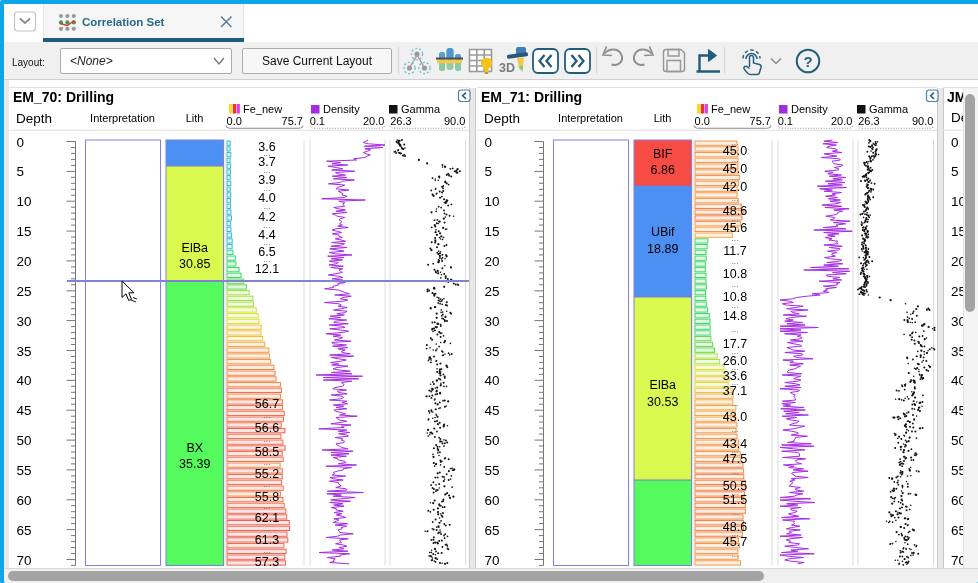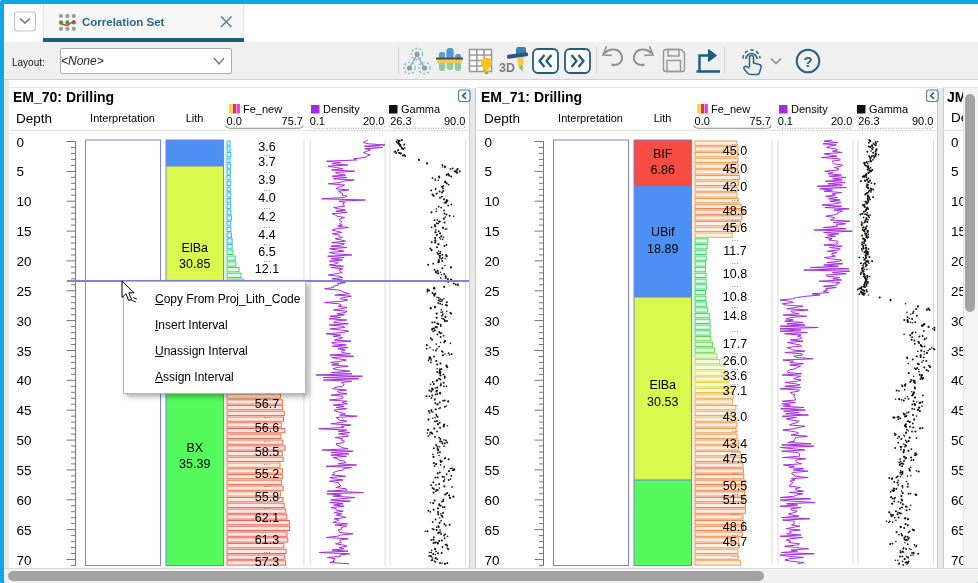--- a/index.html
+++ b/index.html
@@ -23,24 +23,25 @@
 <circle cx="59.0" cy="26.8" r="2.1" fill="#9a9a9a"></circle>
 <circle cx="65.4" cy="26.8" r="2.1" fill="#9a9a9a"></circle>
 <circle cx="71.8" cy="26.8" r="2.1" fill="#9a9a9a"></circle>
 <path d="M58 21.5 L65.4 23.5 L71.8 19 L73.5 20.8" fill="none" stroke="#d93a2b" stroke-width="1.4"></path>
 <text x="80" y="23.5" font-size="11.5" font-weight="bold" fill="#2a688c">Correlation Set</text>
 <path d="M219 14.5 L229.5 25 M229.5 14.5 L219 25" fill="none" stroke="#5c7c95" stroke-width="1.5"></path>
     </svg>
 
  <div class="abs" style="left:0;top:38px;width:974px;height:37px;background:#f0f0f0;border-bottom:1px solid #cfcfcf"></div>
  <div class="abs" style="left:8px;top:40px;width:60px;height:37px;line-height:37px;font-size:10px;color:#111">Layout:</div>
- <div class="abs" style="left:56px;top:44px;width:172px;height:26px;background:#fff;border:1px solid #ababab;border-radius:2px;font-size:12px;line-height:24px;font-style:italic;color:#222;box-sizing:border-box">&lt;None&gt;</div>
+ <div class="abs" style="left:56px;top:44px;width:172px;height:26px;background:#fff;border:1px solid #ababab;border-radius:2px;font-size:12px;line-height:24px;font-style:italic;color:#222;padding-left:9px;box-sizing:border-box">&lt;None&gt;</div>
  <svg class="abs" style="left:208px;top:51px;width:14px;height:12px" viewBox="0 0 14 12">
       <path d="M2 3 L7 9 L12 3" fill="none" stroke="#777" stroke-width="1.4"></path>
     </svg>
+ <div class="abs" style="left:238px;top:44px;width:150px;height:26px;background:#f7f7f7;border:1px solid #adadad;border-radius:2px;font-size:12px;line-height:24px;color:#111;text-align:center;box-sizing:border-box">Save Current Layout</div>
  <svg class="abs" style="left:-2px;top:-2px;width:978px;height:583px" viewBox="0 0 978 583">
       <g stroke="#9a9a9a" stroke-width="1.3" fill="none">
       <path d="M415 53 L408 65 M415 53 L422 65"></path>
     </g>
     <g fill="#9a9a9a">
       <circle cx="415" cy="52" r="2.6"></circle>
         <circle cx="407.5" cy="66" r="2.6"></circle>
         <circle cx="422.5" cy="66" r="2.6"></circle>
     </g>
     <g stroke="#67c3e0" stroke-width="1.4" fill="none" stroke-dasharray="2,2">
@@ -1825,22 +1826,16 @@
  </svg>
 
  <div class="abs" style="left:63px;top:275.7px;width:401.5px;height:2px;background:#8282d8"></div>
 
  <div class="abs" style="left:959px;top:84px;width:15px;height:480px;background:#f4f4f4;border-left:1px solid #e2e2e2;box-sizing:border-box"></div>
  <div class="abs" style="left:961px;top:90px;width:10px;height:218px;background:#a3a3a3;border-radius:5px"></div>
 
  <div class="abs" style="left:0;top:564px;width:974px;height:15px;background:#f0f0f0;border-top:1px solid #d9d9d9;box-sizing:border-box"></div>
  <div class="abs" style="left:4px;top:566.5px;width:756px;height:10.5px;background:#a3a3a3;border-radius:5px"></div>
 
- <div class="abs" style="left:118.5px;top:276.5px;width:181px;height:111px;background:#fff;border:1px solid #b4b4b4;box-shadow:3px 3px 5px rgba(0,0,0,0.3);font-size:12px;color:#000">
-   <div class="abs" style="left:31.5px;top:10px"><span style="text-decoration:underline">C</span>opy From Proj_Lith_Code</div>
-   <div class="abs" style="left:31.5px;top:36px"><span style="text-decoration:underline">I</span>nsert Interval</div>
-   <div class="abs" style="left:31.5px;top:62px"><span style="text-decoration:underline">U</span>nassign Interval</div>
-   <div class="abs" style="left:31.5px;top:88px"><span style="text-decoration:underline">A</span>ssign Interval</div>
- </div>
  <svg style="position:absolute;left:117px;top:276px;width:20px;height:24px" viewBox="0 0 20 24">
 <path d="M1 1 L1 17.5 L5 13.8 L7.7 20.5 L10.5 19.3 L7.8 12.8 L13 12.8 Z" fill="#fff" stroke="#000" stroke-width="1"></path>
 <path d="M10 20 L15 22 M12 17.5 L16 19" stroke="#000" stroke-width="0.9" fill="none"></path>
 </svg>
 </div>
 </body></html>

